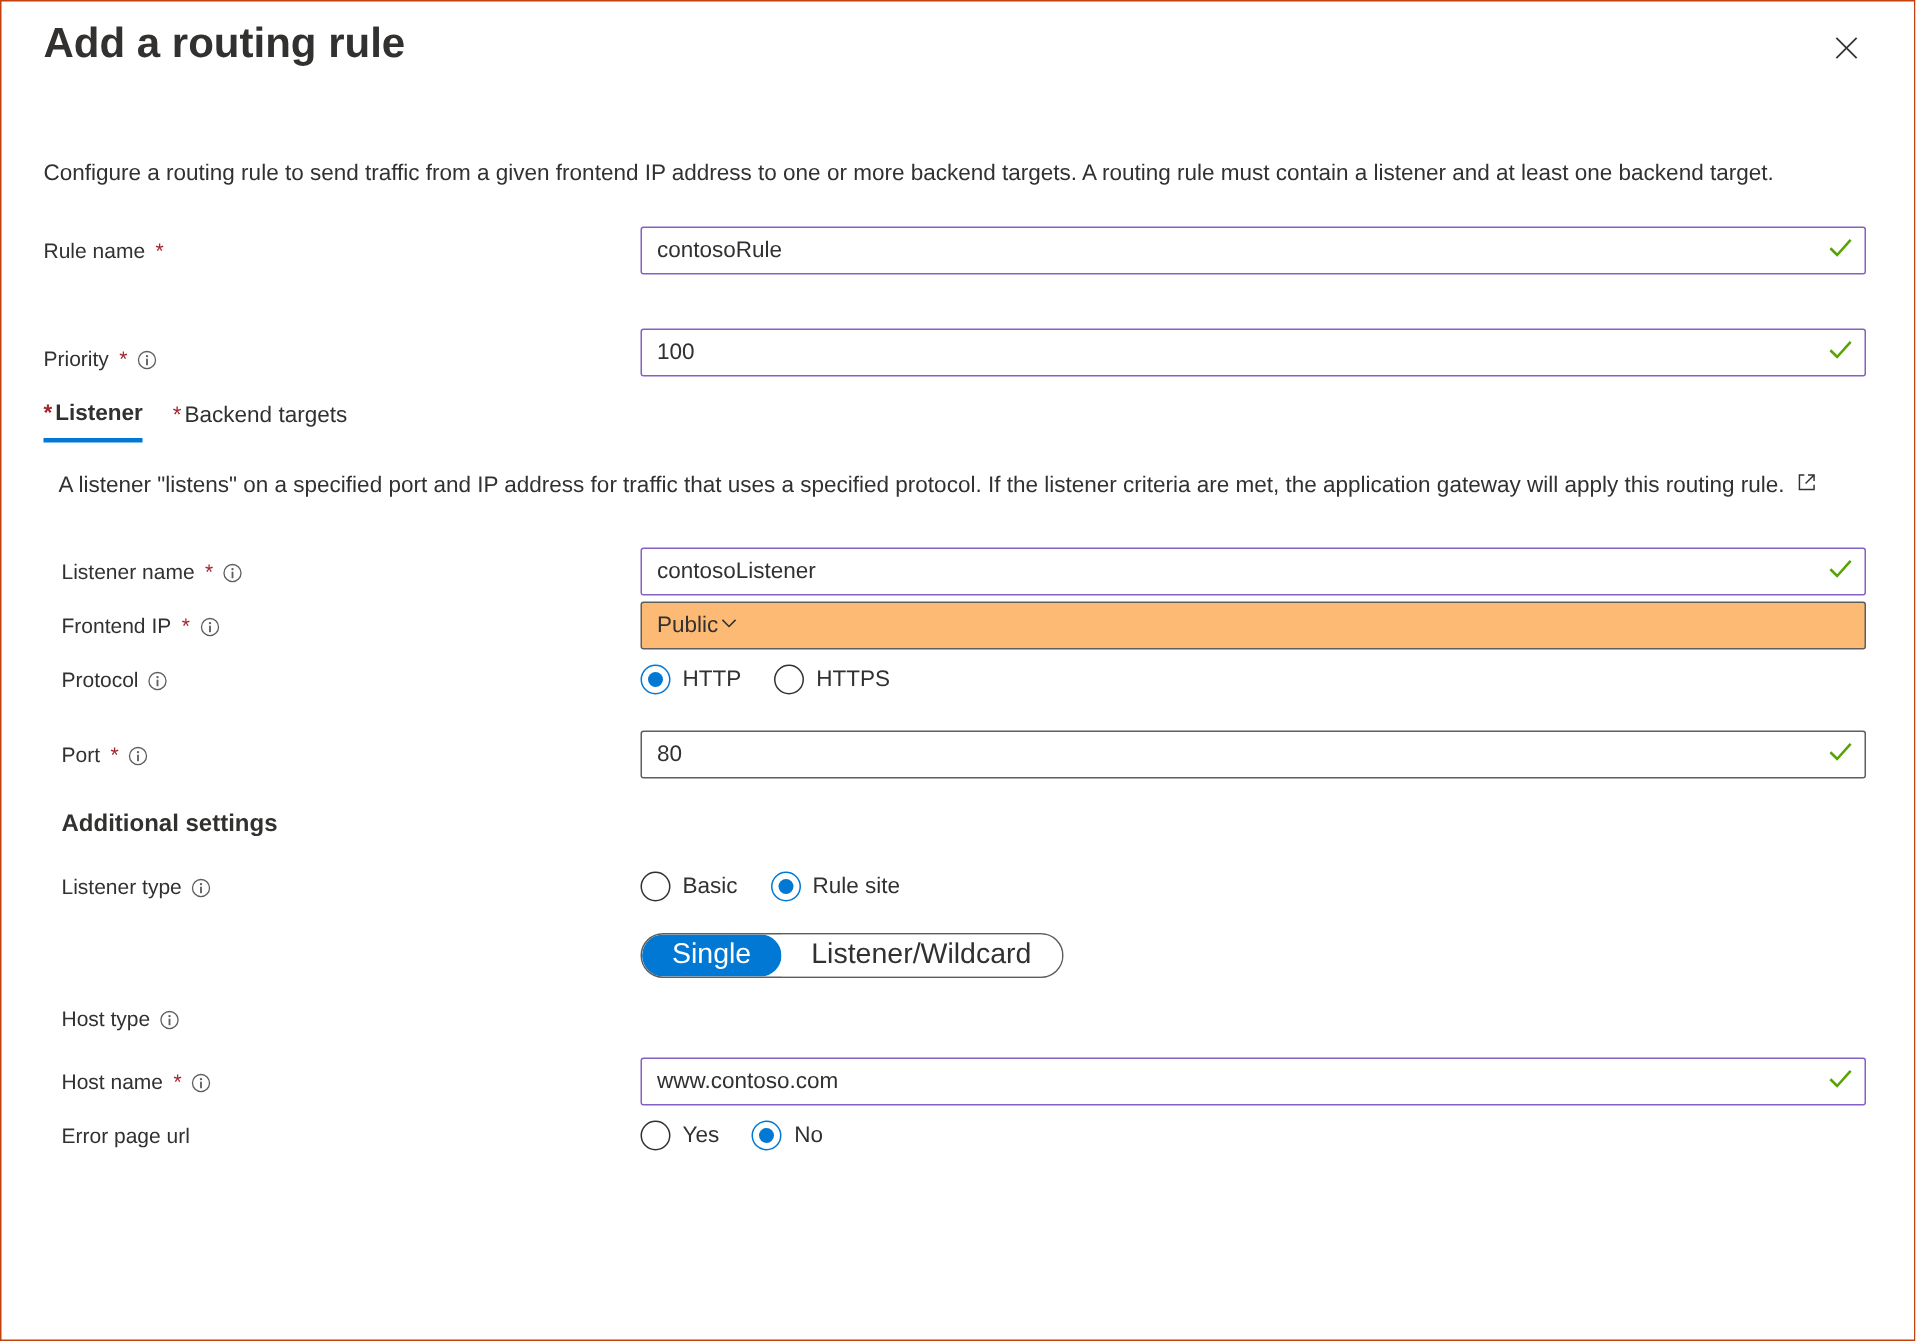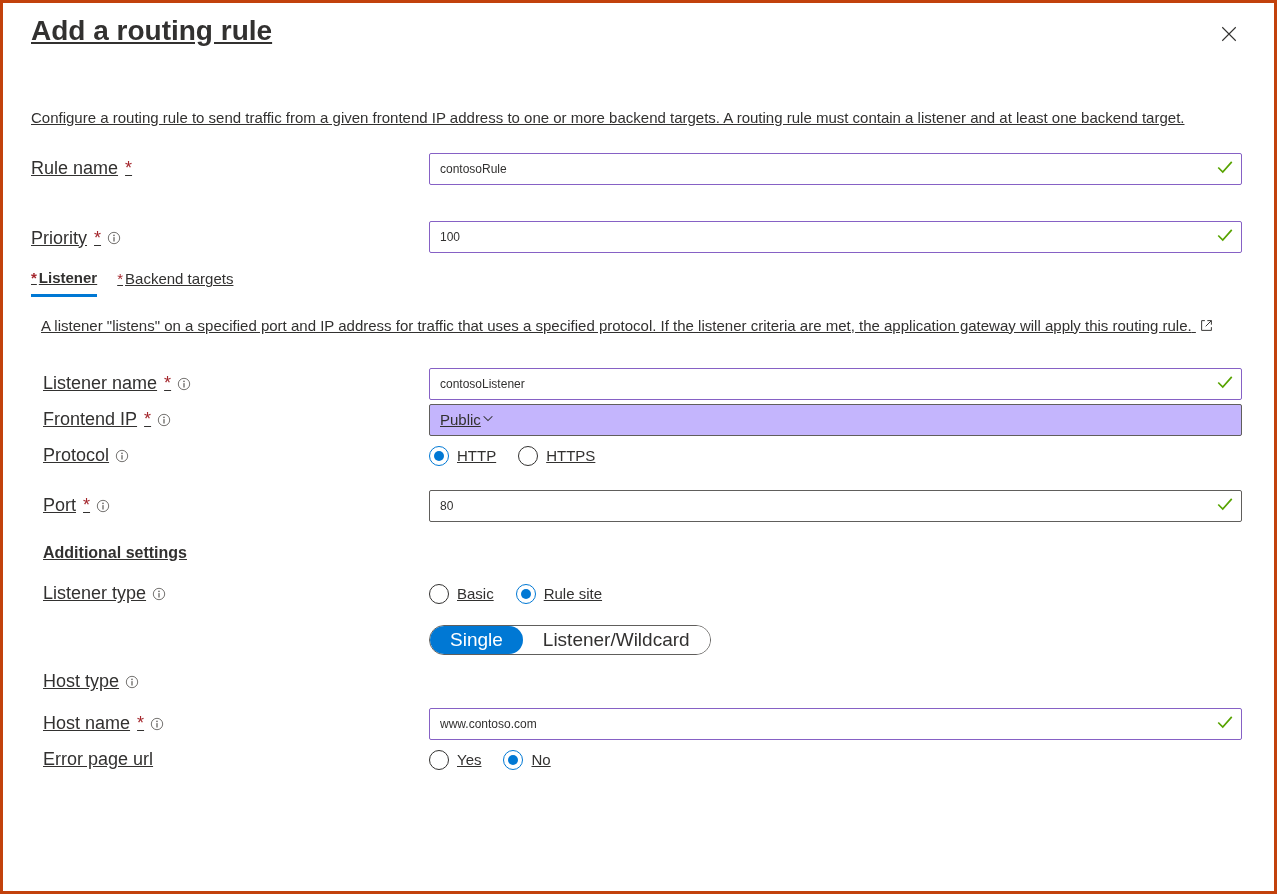--- a/index.html
+++ b/index.html
@@ -4,26 +4,25 @@
 <style>
   * { box-sizing: border-box; }
   body {
     margin: 0;
     font-family: "Segoe UI", -apple-system, BlinkMacSystemFont, sans-serif;
     font-size: 14px;
     color: #323130;
     background: #fff;
   }
   .panel {
-    border: 3px solid #c2410c;
+    border: 1px solid #c2410c;
     width: 1277px;
     height: 894px;
     padding: 12px 32px 28px 28px;
     position: relative;
-    text-decoration: underline;
   }
   .header {
     display: flex;
     align-items: flex-start;
     justify-content: space-between;
     margin-bottom: 60px;
   }
   h1 {
     font-size: 28px;
     font-weight: 600;
@@ -44,39 +43,39 @@
   }
   .form-row {
     display: flex;
     align-items: center;
     margin-bottom: 0;
   }
   .label-col {
     width: 398px;
     flex-shrink: 0;
     display: flex;
-    align-items: center;
+    align-items: flex-end;
     gap: 6px;
-    font-size: 18px;
+    font-size: 14px;
     color: #323130;
   }
   .label-col .req { color: #a4262c; margin-left:1px;}
   .input-col {
     flex: 1;
   }
   .input-wrap {
     position: relative;
   }
   input[type="text"] {
     width: 100%;
     height: 32px;
     border: 1px solid #605e5c;
     border-radius: 2px;
     padding: 0 34px 0 10px;
-    font-size: 12px;
+    font-size: 15px;
     font-family: inherit;
     color: #323130;
     outline: none;
   }
   input.valid {
     border-color: #8661c5;
   }
   .check-icon {
     position: absolute;
     right: 8px;
@@ -92,21 +91,21 @@
   .select {
     width: 100%;
     height: 32px;
     border: 1px solid #605e5c;
     border-radius: 2px;
     padding: 0 10px;
     font-size: 15px;
     display: flex;
     align-items: center;
     cursor: pointer;
-    background:#c4b5fd;
+    background:#fdba74;
   }
   .tabs {
     display: flex;
     gap: 20px;
     margin-top: 10px;
   }
   .tab {
     font-size: 15px;
     padding: 6px 0 8px 0;
     cursor: pointer;

